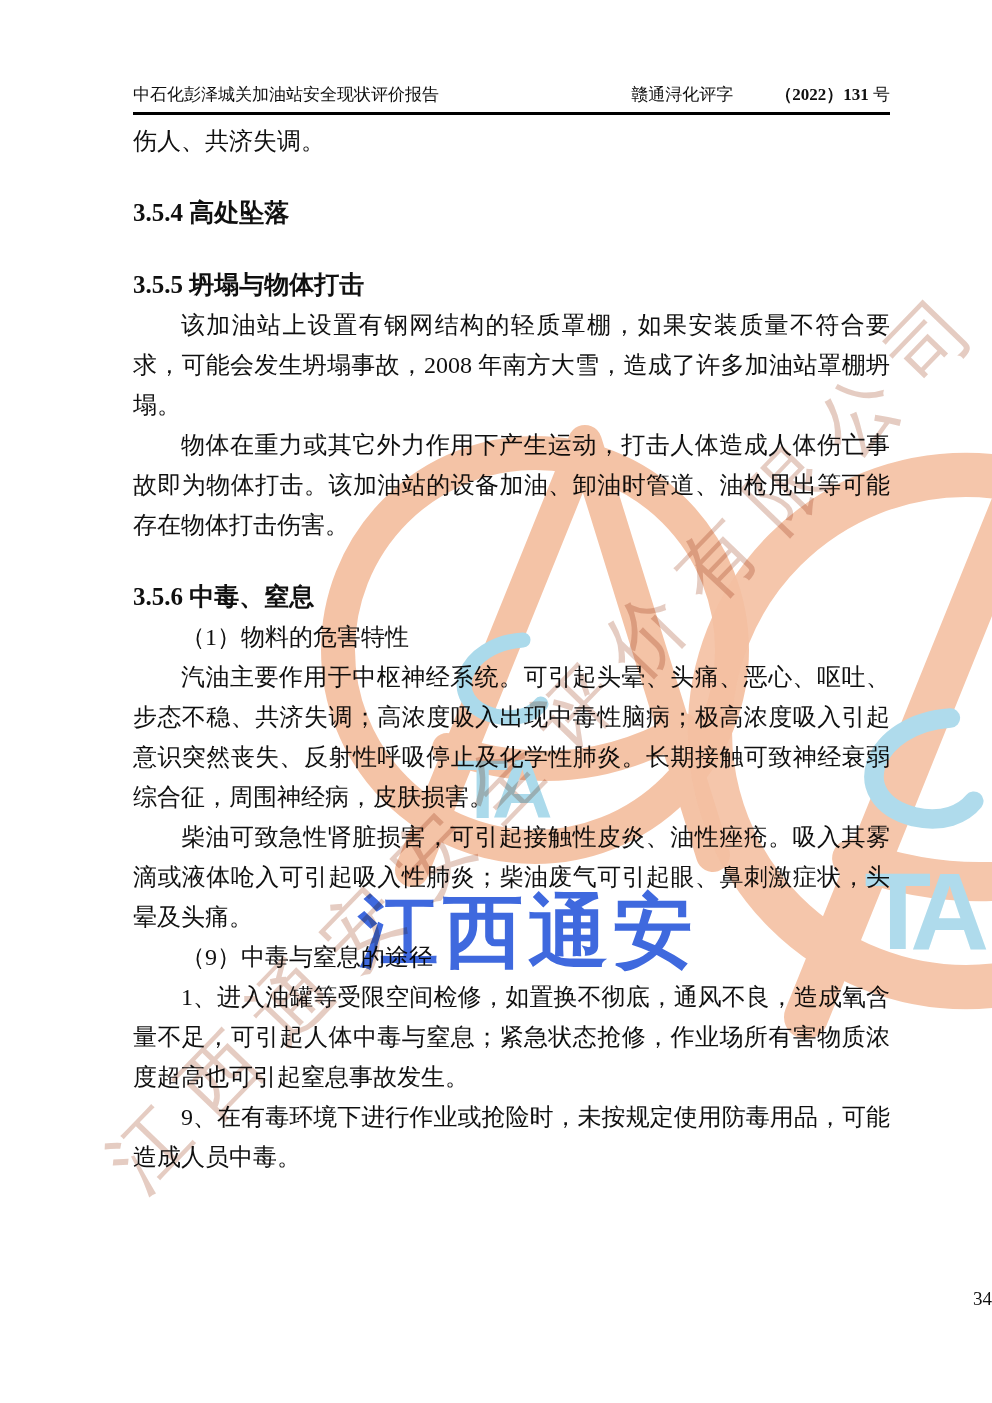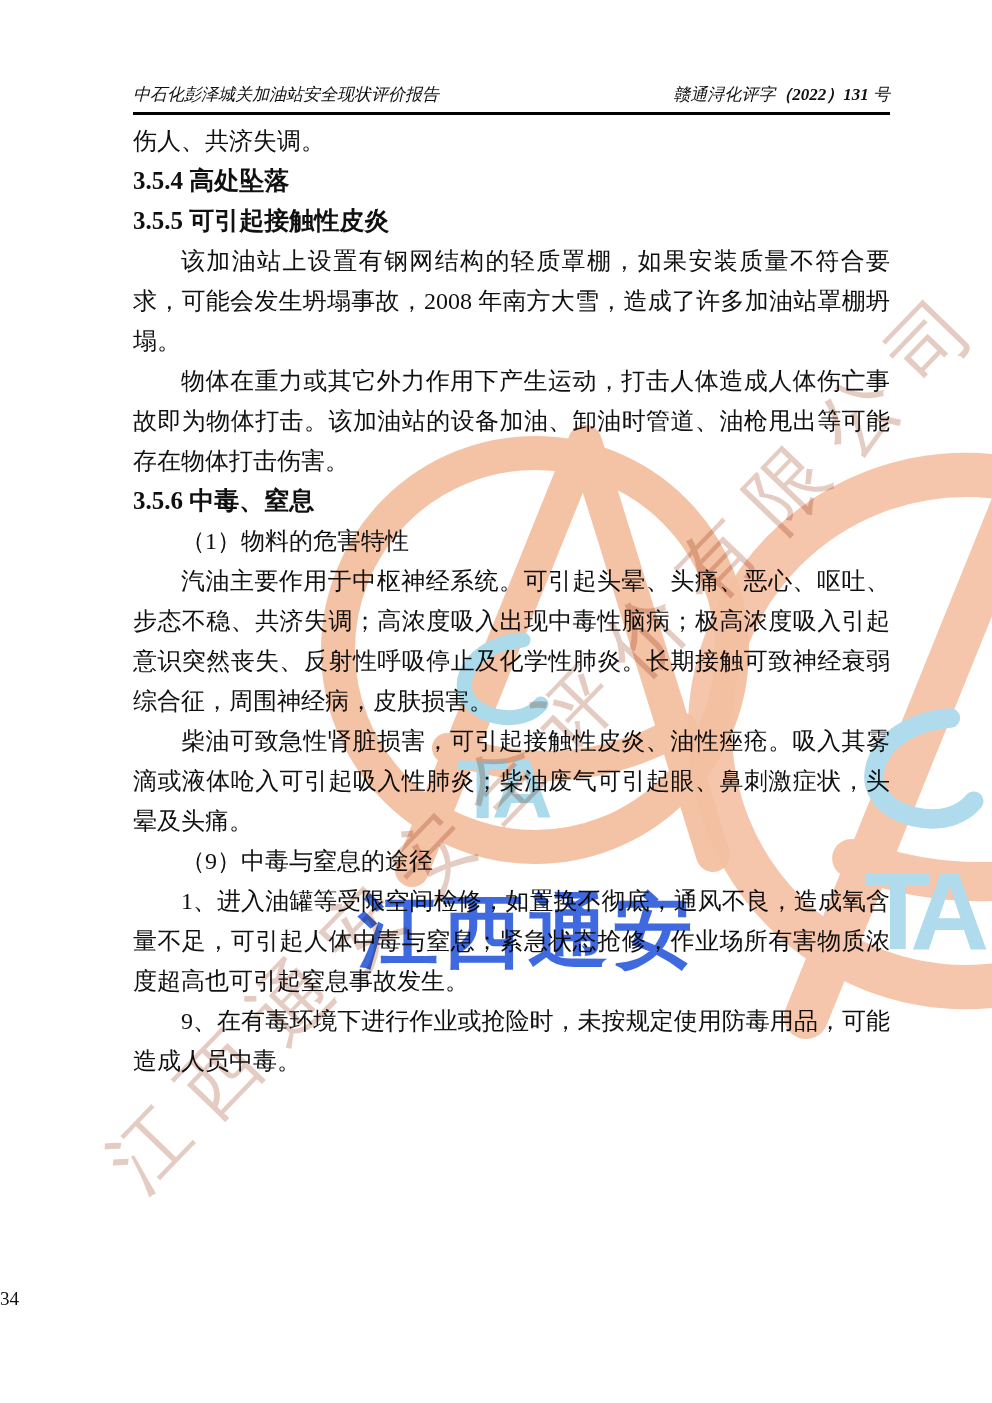--- a/index.html
+++ b/index.html
@@ -5,40 +5,40 @@
   html,body { margin:0; padding:0; background:#ffffff; }
   .page {
     position:relative; width:992px; height:1403px; margin:0 auto;
     background:#ffffff; overflow:hidden;
     font-family:"Liberation Serif","DejaVu Serif",serif; color:#101010;
   }
   
   .header {
     position:absolute; left:133px; right:102px; top:84px;
     display:flex; justify-content:space-between; align-items:flex-end;
-    font-size:17px; line-height:22px; white-space:nowrap;font-style:italic;
+    font-size:17px; line-height:22px; white-space:nowrap;
   }
-  .header .num { font-weight:bold; }
+  .header .num { font-weight:bold;margin-left:42px; }
   .header-rule {
     position:absolute; left:133px; right:102px; top:112px; height:3px;
     background:#000;
   }
   
   .doc-body {
     position:absolute; left:133px; top:121px; width:757px;
     font-size:24px; line-height:40px; text-align:justify;
     text-justify:inter-character;
   }
   .doc-body p, .doc-body h3 { margin:0; padding:0; }
   .doc-body .para.indent { text-indent:2em; }
-  .doc-body h3.heading { font-size:25px; font-weight:bold; line-height:40px; text-align:left; }
+  .doc-body h3.heading { font-size:25px; font-weight:bold; line-height:40px; text-align:left;margin-top:32px; }
   
   .footer {
     position:absolute; left:0; right:0; top:1288px;
-    text-align:left; font-size:19px;
+    text-align:right; font-size:19px;
   }
   
   .wm { position:absolute; pointer-events:none; mix-blend-mode:multiply; }
   .wm-logos { left:0; top:0; width:992px; height:1403px; }
   .wm-diagonal {
     left:95px; top:1150px; transform:rotate(-46deg); transform-origin:0 0;
     font-size:78px; line-height:1; letter-spacing:24px; white-space:nowrap;
     color:rgba(207,162,143,0.55); font-family:"Liberation Serif","DejaVu Serif",serif;
   }
   .wm-stamp {
@@ -55,21 +55,21 @@
 
   <div class="header">
     <span>中石化彭泽城关加油站安全现状评价报告</span>
     <span><span>赣通浔化评字</span><span class="num">（2022）131</span> <span>号</span></span>
   </div>
   <div class="header-rule"></div>
 
   <div class="doc-body">
       <p class="para">伤人、共济失调。</p>
       <h3 class="heading">3.5.4 高处坠落</h3>
-      <h3 class="heading">3.5.5 可引起接触性皮炎</h3>
+      <h3 class="heading">3.5.5 坍塌与物体打击</h3>
       <p class="para indent">该加油站上设置有钢网结构的轻质罩棚，如果安装质量不符合要求，可能会发生坍塌事故，2008 年南方大雪，造成了许多加油站罩棚坍塌。</p>
       <p class="para indent">物体在重力或其它外力作用下产生运动，打击人体造成人体伤亡事故即为物体打击。该加油站的设备加油、卸油时管道、油枪甩出等可能存在物体打击伤害。</p>
       <h3 class="heading">3.5.6 中毒、窒息</h3>
       <p class="para indent">（1）物料的危害特性</p>
       <p class="para indent">汽油主要作用于中枢神经系统。可引起头晕、头痛、恶心、呕吐、步态不稳、共济失调；高浓度吸入出现中毒性脑病；极高浓度吸入引起意识突然丧失、反射性呼吸停止及化学性肺炎。长期接触可致神经衰弱综合征，周围神经病，皮肤损害。</p>
       <p class="para indent">柴油可致急性肾脏损害，可引起接触性皮炎、油性痤疮。吸入其雾滴或液体呛入可引起吸入性肺炎；柴油废气可引起眼、鼻刺激症状，头晕及头痛。</p>
       <p class="para indent">（9）中毒与窒息的途径</p>
       <p class="para indent">1、进入油罐等受限空间检修，如置换不彻底，通风不良，造成氧含量不足，可引起人体中毒与窒息；紧急状态抢修，作业场所有害物质浓度超高也可引起窒息事故发生。</p>
       <p class="para indent">9、在有毒环境下进行作业或抢险时，未按规定使用防毒用品，可能造成人员中毒。</p>
     </div>

